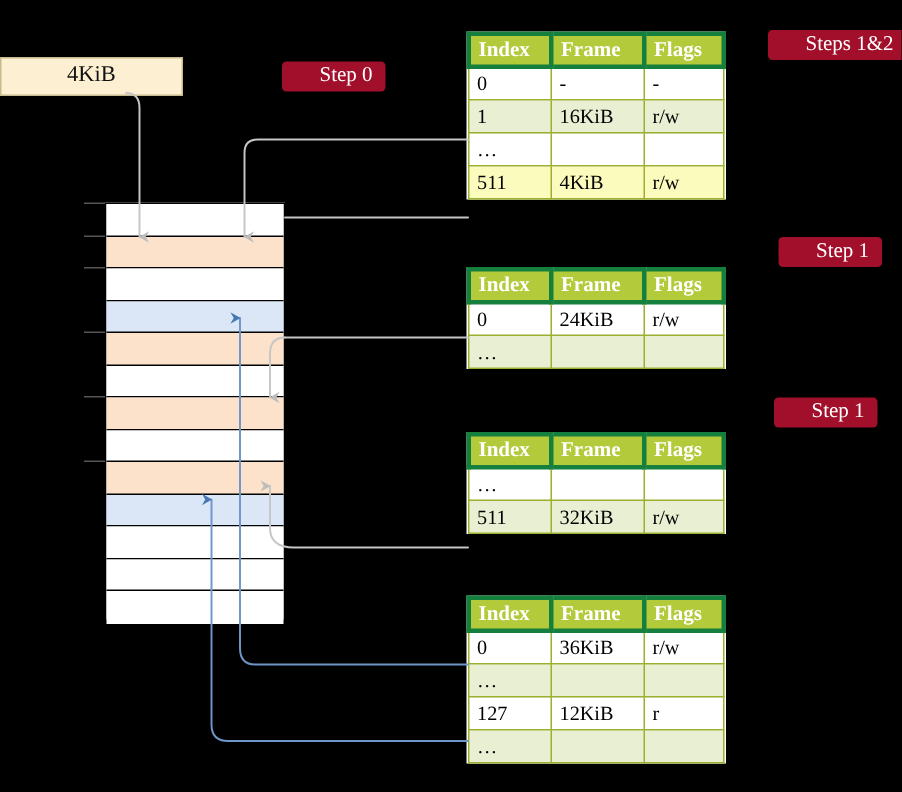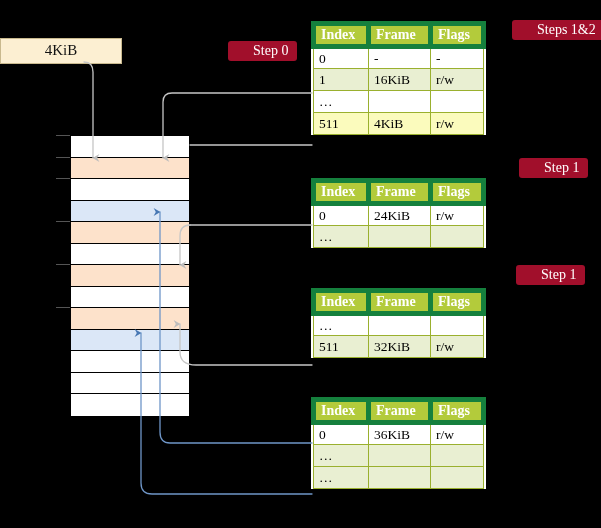--- a/index.html
+++ b/index.html
@@ -25,39 +25,39 @@
   .gridrow.last{border-bottom:none;}
   .tick{position:absolute;height:0;border-top:1.5px solid #555;width:14px;}
 
   
   .ptable{position:absolute;border-collapse:collapse;
           font-size:13.5px;background:#fff;}
   .ptable td,.ptable th{border:1px solid #9ab02e;padding:1px 5px;
           text-align:left;height:22px;box-sizing:border-box;
           font-weight:normal;white-space:nowrap;}
   .ptable th{background:#b3cb3b;color:#fff;font-weight:bold;
-             border:5px solid #15803d;font-size:14px;}
+             border:3px solid #15803d;font-size:14px;}
   .ptable tr.alt td{background:#e9efd2;}
   .ptable tr.hl td{background:#fbfbbd;}
   .c-index{width:55px;}
   .c-frame{width:62px;}
   .c-flags{width:53px;}
 
   
   svg#wires{position:absolute;left:0;top:0;width:601px;height:528px;
             pointer-events:none;}
 </style>
 </head>
 <body>
 
 <div id="root">
 
   <div class="kbox" style="left:0px;top:38px;width:120px;height:24px;">4KiB</div>
 
-  <div class="badge" style="left:188px;top:41px;margin-left:40px;">Step 0</div>
+  <div class="badge" style="left:188px;top:41px;">Step 0</div>
   <div class="badge" style="left:512px;top:20px;">Steps 1&amp;2</div>
   <div class="badge" style="left:519px;top:158px;">Step 1</div>
   <div class="badge" style="left:516px;top:265px;">Step 1</div>
 
   <div id="grid">
       <div class="gridrow" style="top: 0px; height: 21.5px; background: rgb(255, 255, 255);"></div>
       <div class="gridrow" style="top: 21.5px; height: 21.5px; background: rgb(253, 226, 203);"></div>
       <div class="gridrow" style="top: 43px; height: 21.5px; background: rgb(255, 255, 255);"></div>
       <div class="gridrow" style="top: 64.5px; height: 21.5px; background: rgb(219, 231, 247);"></div>
       <div class="gridrow" style="top: 86px; height: 21.5px; background: rgb(253, 226, 203);"></div>
@@ -156,20 +156,25 @@
         <tr>
           <td class="c-index">0</td>
           <td class="c-frame">36KiB</td>
           <td class="c-flags">r/w</td>
         </tr>
         <tr class="alt">
           <td class="c-index">…</td>
           <td class="c-frame"></td>
           <td class="c-flags"></td>
         </tr>
+        <tr>
+          <td class="c-index">127</td>
+          <td class="c-frame">12KiB</td>
+          <td class="c-flags">r</td>
+        </tr>
         <tr class="alt">
           <td class="c-index">…</td>
           <td class="c-frame"></td>
           <td class="c-flags"></td>
         </tr>
       </tbody>
     </table>
 
   <svg id="wires" viewBox="0 0 601 528">
     <defs>

